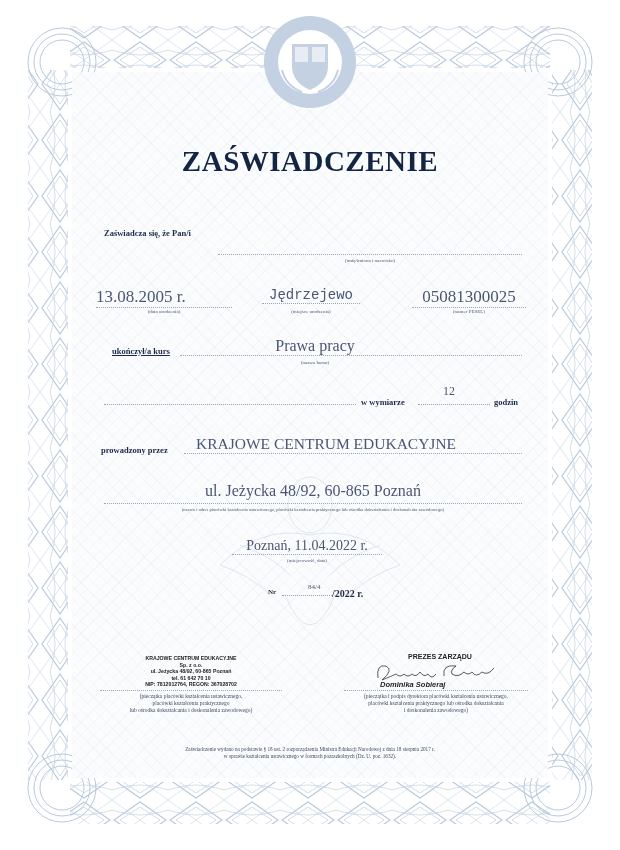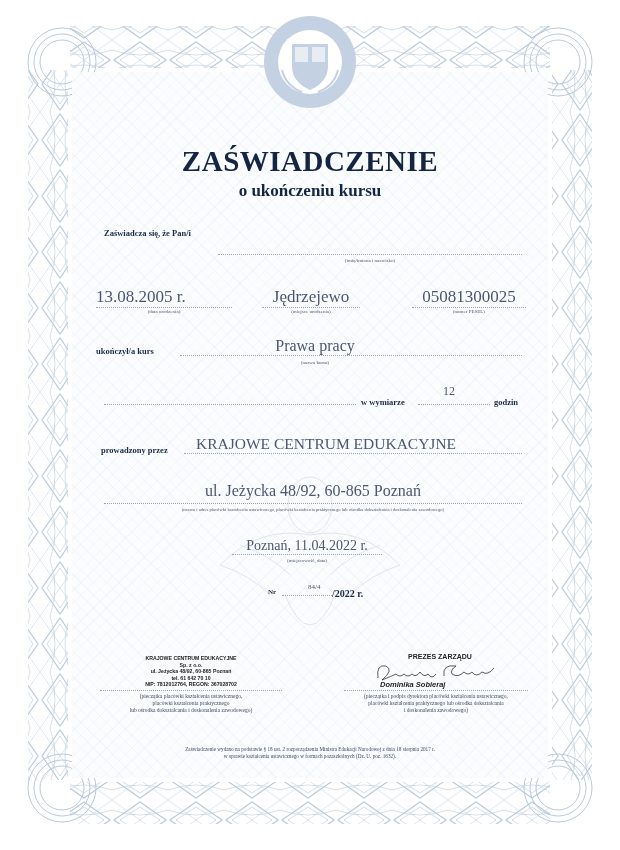--- a/index.html
+++ b/index.html
@@ -91,34 +91,33 @@
     <g fill="none" stroke="#dfe5ee" stroke-width="1">
       <ellipse cx="110" cy="40" rx="22" ry="28"></ellipse>
       <path d="M110 70 Q60 60 20 100 Q50 110 70 130"></path>
       <path d="M110 70 Q160 60 200 100 Q170 110 150 130"></path>
       <path d="M85 130 Q110 190 135 130"></path>
       <path d="M40 80 Q70 90 90 110 M180 80 Q150 90 130 110"></path>
     </g>
   </svg>
 
   <div class="abs title">ZAŚWIADCZENIE</div>
-  <div class="abs subtitle">o ukończeniu kursu</div>
 
   <div class="abs lbl" style="left:104px; top:228px;">Zaświadcza się, że Pan/i</div>
   <div class="abs dotline" style="left:218px; top:254px; width:304px;"></div>
   <div class="abs cap" style="left:218px; top:258px; width:304px;">(imię/imiona i nazwisko)</div>
 
   <div class="abs val dotline" style="left:96px; top:287px; width:136px; font-size:17px;">13.08.2005 r.</div>
   <div class="abs cap" style="left:96px; top:309px; width:136px;">(data urodzenia)</div>
-  <div class="abs val dotline" style="left:262px; top:287px; width:98px; text-align:center; font-size:17px;">Jędrzejewo</div>
+  <div class="abs val dotline" style="left:262px; top:287px; width:98px; text-align:center; font-size:14px;font-family:Liberation Mono, monospace;">Jędrzejewo</div>
   <div class="abs cap" style="left:262px; top:309px; width:98px;">(miejsce urodzenia)</div>
   <div class="abs val dotline" style="left:412px; top:287px; width:114px; text-align:center; font-size:17px;">05081300025</div>
   <div class="abs cap" style="left:412px; top:309px; width:114px;">(numer PESEL)</div>
 
-  <div class="abs lbl" style="left:96px; top:346px;">ukończył/a kurs</div>
+  <div class="abs lbl" style="left:112px; top:346px;text-decoration:underline;">ukończył/a kurs</div>
   <div class="abs dotline" style="left:180px; top:355px; width:342px;"></div>
   <div class="abs val" style="left:180px; top:337px; width:270px; text-align:center; font-size:16px;">Prawa pracy</div>
   <div class="abs cap" style="left:180px; top:360px; width:270px;">(nazwa kursu)</div>
 
   <div class="abs dotline" style="left:104px; top:404px; width:252px;"></div>
   <div class="abs lbl" style="left:361px; top:397px;">w wymiarze</div>
   <div class="abs dotline" style="left:418px; top:404px; width:72px;"></div>
   <div class="abs val" style="left:418px; top:384px; width:62px; text-align:center; font-size:12px;">12</div>
   <div class="abs lbl" style="left:494px; top:397px;">godzin</div>
 

